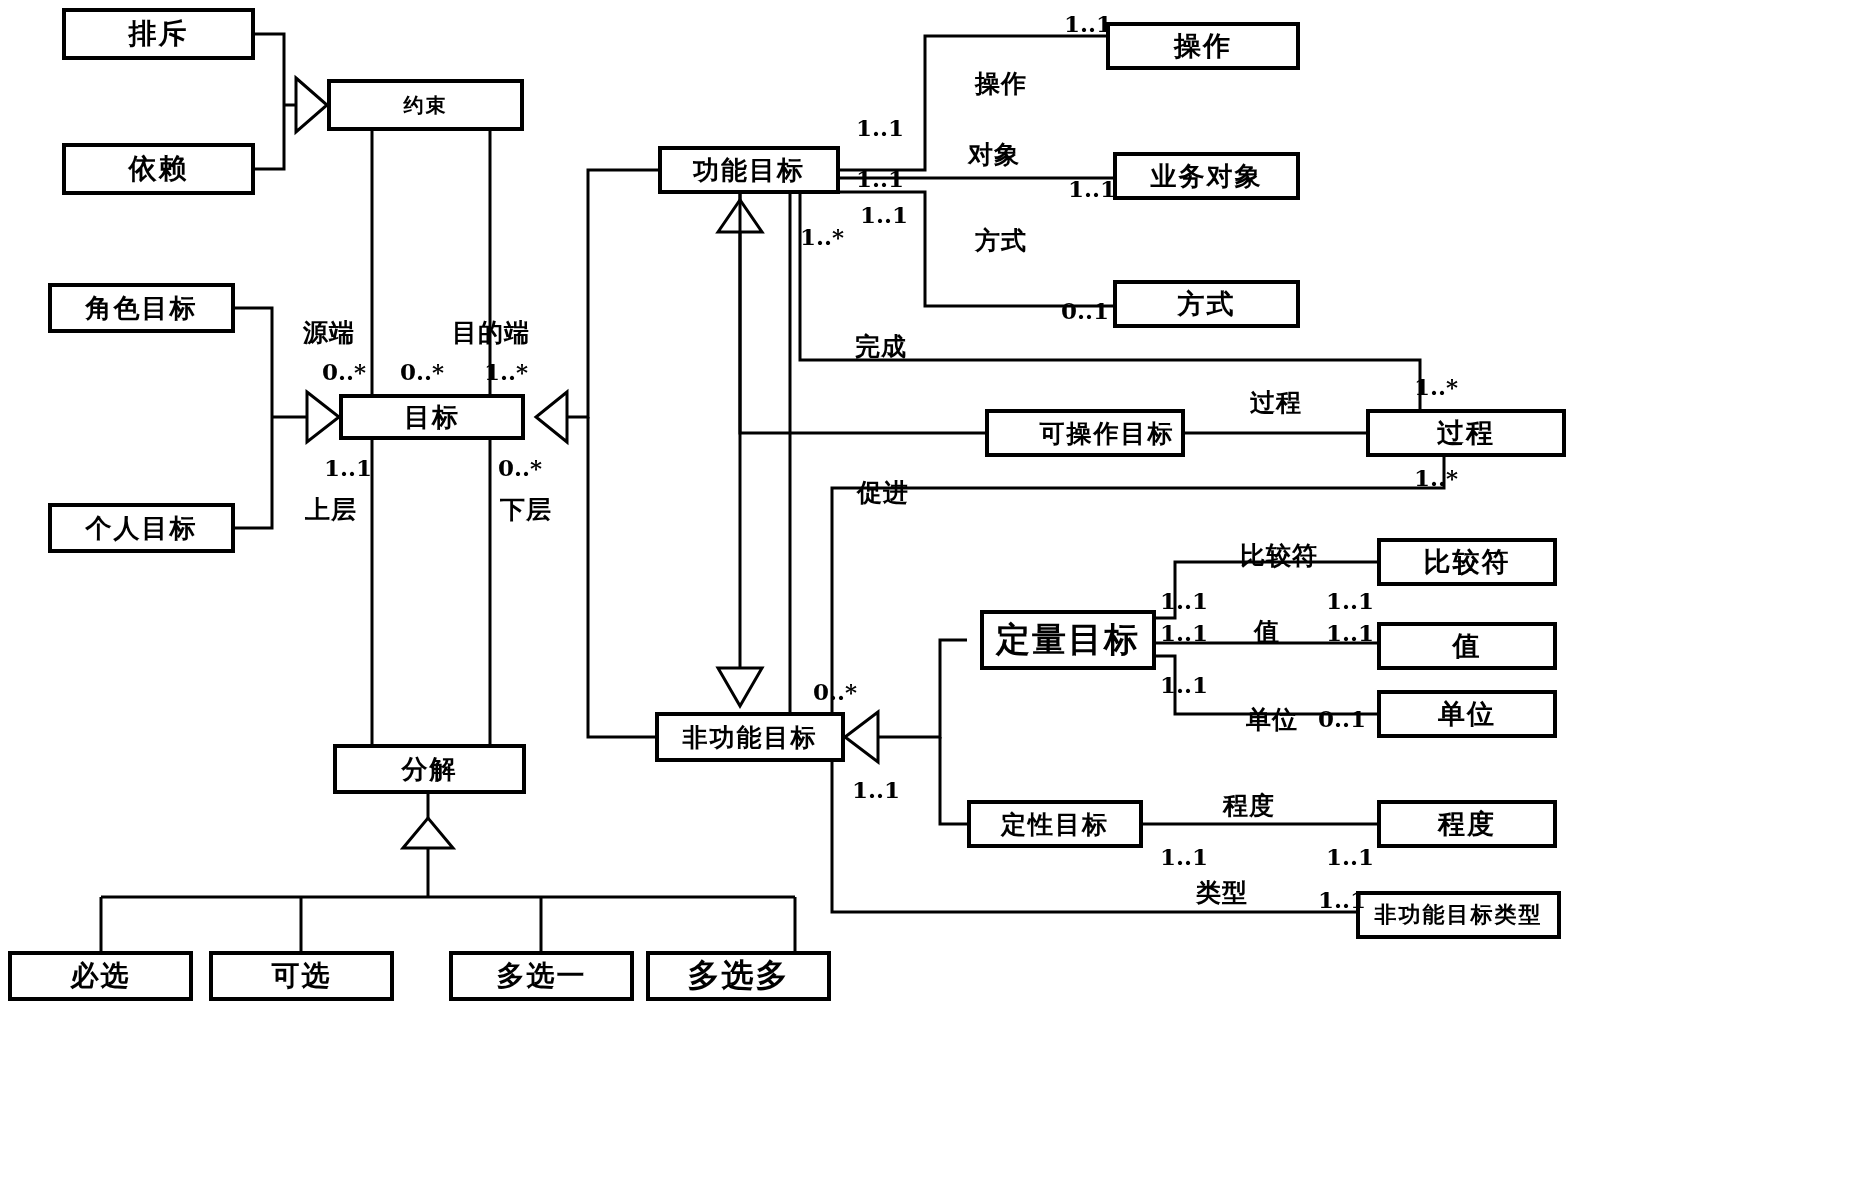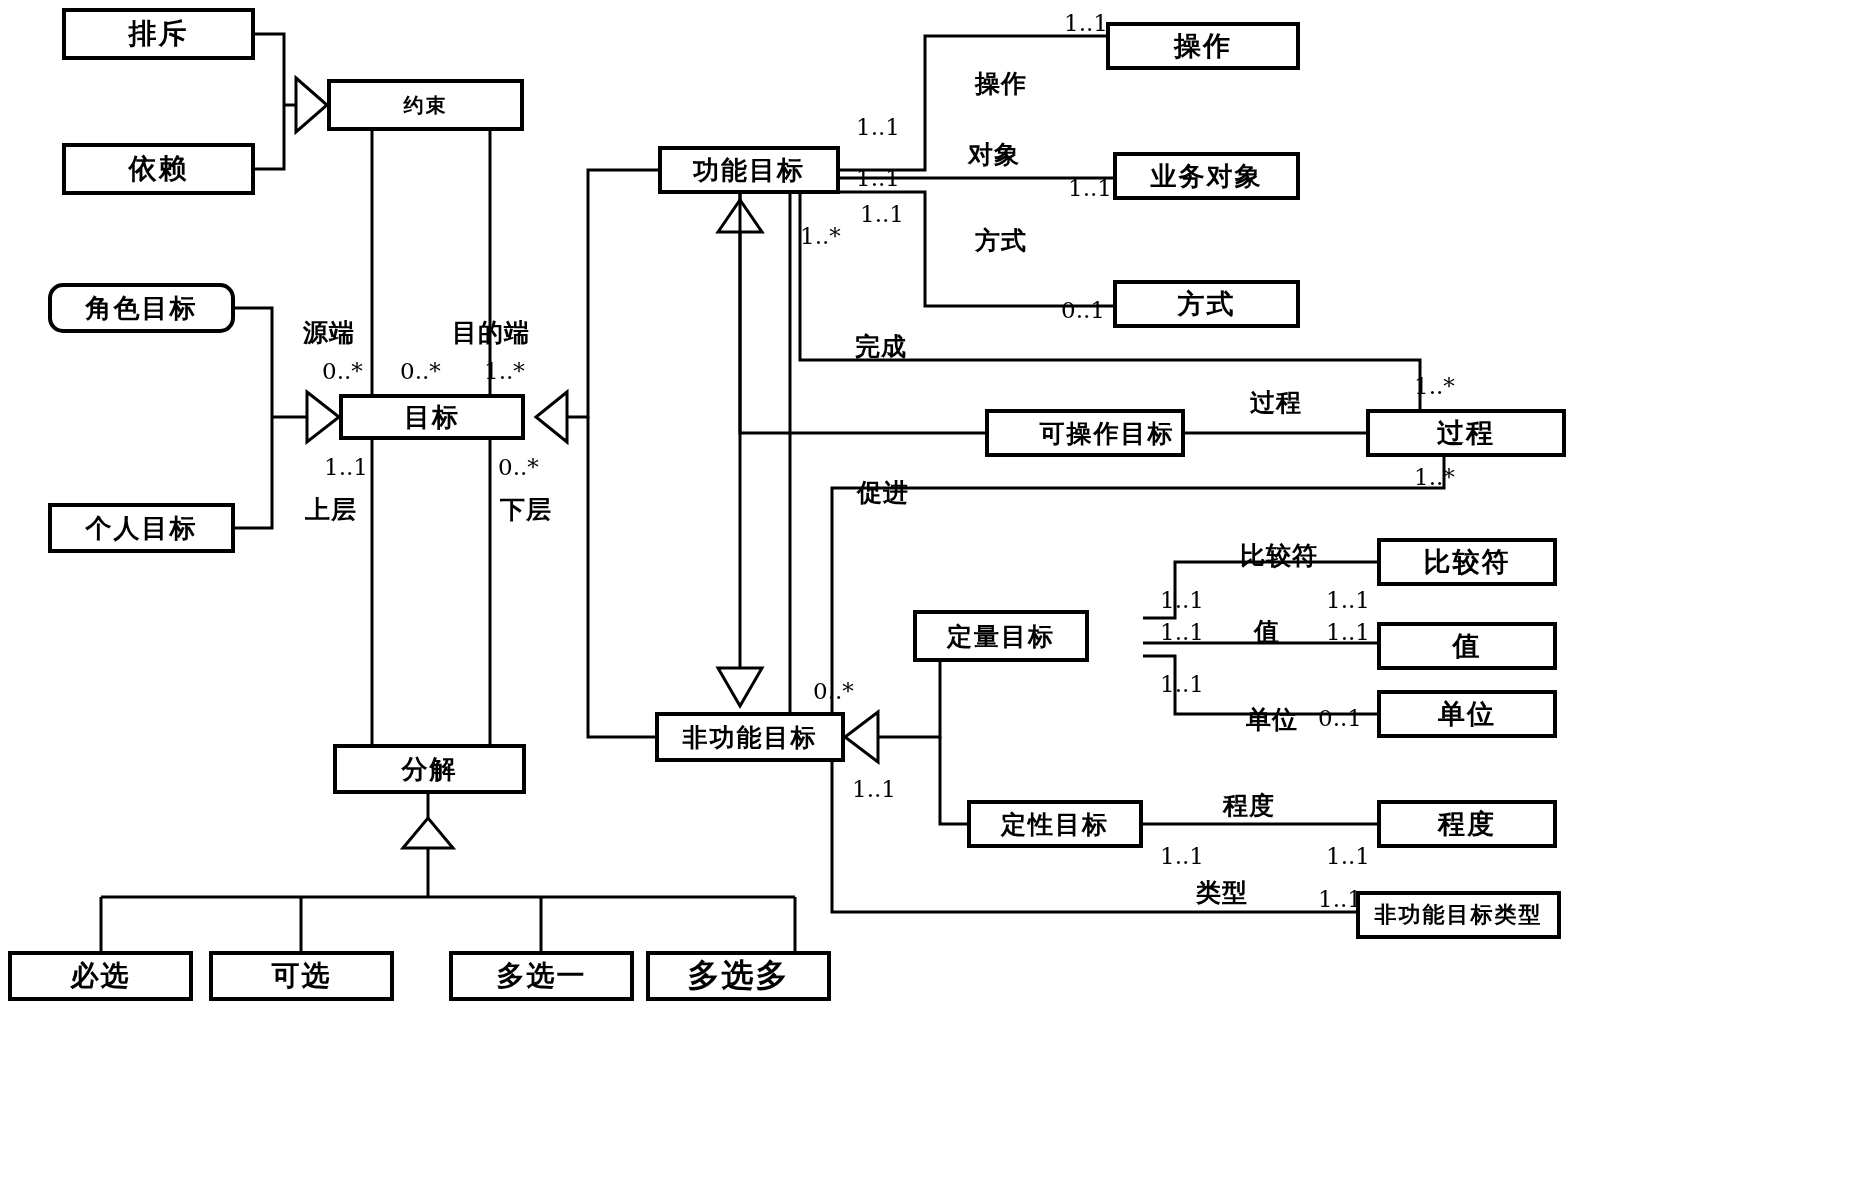--- a/index.html
+++ b/index.html
@@ -46,21 +46,21 @@
     white-space: nowrap;
   }
   .lbl {
     position: absolute;
     color: #000000;
     white-space: nowrap;
     background: transparent;
     line-height: 1;
   }
   .lbl.cn { font-weight: bold; letter-spacing: 1px; }
-  .lbl.mult { font-weight: normal; font-family: "DejaVu Serif", "Liberation Serif", serif; }
+  .lbl.mult { font-weight: bold; font-family: "DejaVu Serif", "Liberation Serif", serif; }
 </style>
 </head>
 <body>
 
 <div id="canvas">
 
   <svg class="wires" viewBox="0 0 1876 1203" preserveAspectRatio="none">
 
     <polyline points="255,34 284,34 284,105"></polyline>
     <polyline points="255,169 284,169 284,105"></polyline>
@@ -123,36 +123,36 @@
     <polyline points="1143,824 1377,824"></polyline>
 
     <polyline points="832,762 832,912 1356,912"></polyline>
 
   </svg>
 
   <div id="classes">
       <div class="cls" style="left: 62px; top: 8px; width: 193px; height: 52px; font-size: 28px;">排斥</div>
       <div class="cls" style="left: 62px; top: 143px; width: 193px; height: 52px; font-size: 28px;">依赖</div>
       <div class="cls" style="left: 327px; top: 79px; width: 197px; height: 52px; font-size: 20px;">约束</div>
-      <div class="cls" style="left: 48px; top: 283px; width: 187px; height: 50px; font-size: 26px; border-radius: 15px;">角色目标</div>
+      <div class="cls" style="left: 48px; top: 283px; width: 187px; height: 50px; font-size: 26px;">角色目标</div>
       <div class="cls" style="left: 48px; top: 503px; width: 187px; height: 50px; font-size: 26px;">个人目标</div>
       <div class="cls" style="left: 339px; top: 394px; width: 186px; height: 46px; font-size: 26px;">目标</div>
       <div class="cls" style="left: 333px; top: 744px; width: 193px; height: 50px; font-size: 26px;">分解</div>
       <div class="cls" style="left: 8px; top: 951px; width: 185px; height: 50px; font-size: 28px;">必选</div>
       <div class="cls" style="left: 209px; top: 951px; width: 185px; height: 50px; font-size: 28px;">可选</div>
       <div class="cls" style="left: 449px; top: 951px; width: 185px; height: 50px; font-size: 28px;">多选一</div>
       <div class="cls" style="left: 646px; top: 951px; width: 185px; height: 50px; font-size: 32px;">多选多</div>
       <div class="cls" style="left: 658px; top: 146px; width: 182px; height: 48px; font-size: 26px;">功能目标</div>
       <div class="cls" style="left: 1106px; top: 22px; width: 194px; height: 48px; font-size: 27px;">操作</div>
       <div class="cls" style="left: 1113px; top: 152px; width: 187px; height: 48px; font-size: 26px;">业务对象</div>
       <div class="cls" style="left: 1113px; top: 280px; width: 187px; height: 48px; font-size: 27px;">方式</div>
       <div class="cls" style="left: 985px; top: 409px; width: 200px; height: 48px; font-size: 25px; padding-left: 44px;">可操作目标</div>
       <div class="cls" style="left: 1366px; top: 409px; width: 200px; height: 48px; font-size: 27px;">过程</div>
       <div class="cls" style="left: 655px; top: 712px; width: 190px; height: 50px; font-size: 25px;">非功能目标</div>
-      <div class="cls" style="left: 913px; top: 610px; width: 176px; height: 52px; font-size: 25px;">定量目标</div>
+      <div class="cls" style="left: 980px; top: 610px; width: 176px; height: 60px; font-size: 34px;">定量目标</div>
       <div class="cls" style="left: 967px; top: 800px; width: 176px; height: 48px; font-size: 25px;">定性目标</div>
       <div class="cls" style="left: 1377px; top: 538px; width: 180px; height: 48px; font-size: 27px;">比较符</div>
       <div class="cls" style="left: 1377px; top: 622px; width: 180px; height: 48px; font-size: 27px;">值</div>
       <div class="cls" style="left: 1377px; top: 690px; width: 180px; height: 48px; font-size: 27px;">单位</div>
       <div class="cls" style="left: 1377px; top: 800px; width: 180px; height: 48px; font-size: 27px;">程度</div>
       <div class="cls" style="left: 1356px; top: 891px; width: 205px; height: 48px; font-size: 22px;">非功能目标类型</div>
     </div>
 
   <div id="roles">
       <div class="lbl cn" style="left: 303px; top: 320px; font-size: 25px;">源端</div>

